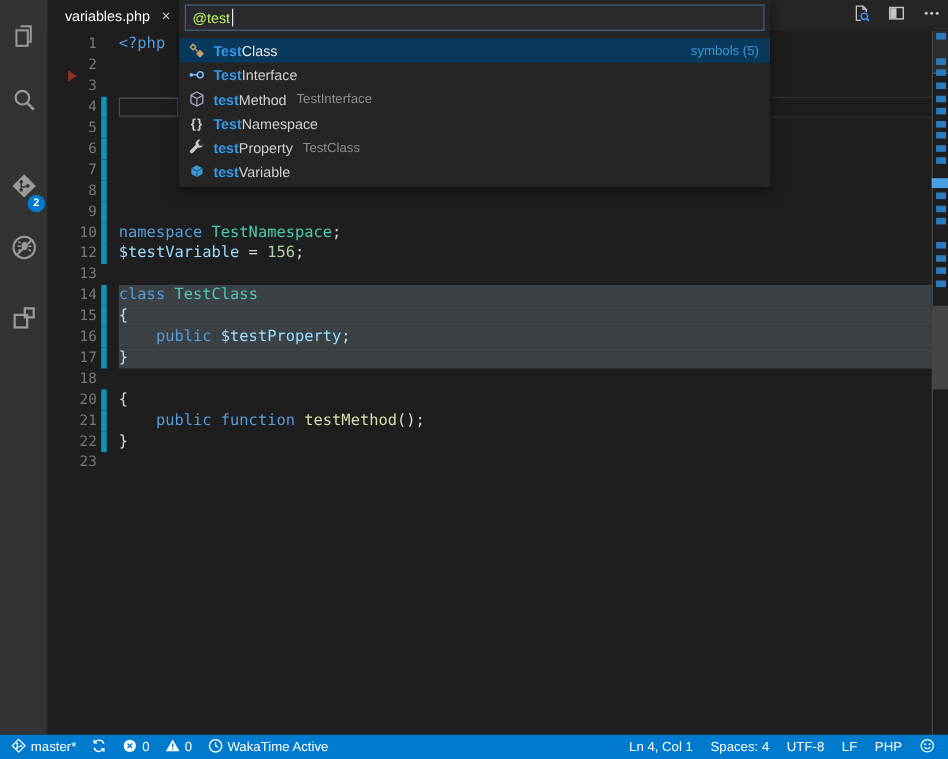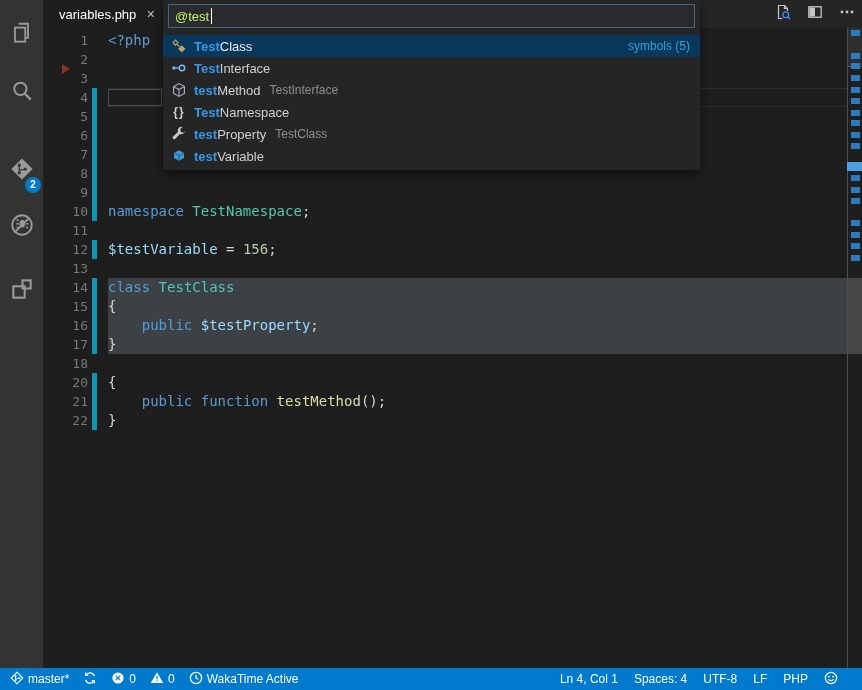--- a/index.html
+++ b/index.html
@@ -70,21 +70,21 @@
   .qo-match{color:var(--match_blue);font-weight:bold;}
   .qo-rest{color:#d0d0d0;}
   .qo-row.selected .qo-rest{color:#eaeaea;}
   .qo-desc{color:#8d8d8d;font-size:12px;margin-left:9px;}
   .qo-group{margin-left:auto;color:#3a9bd5;font-size:12px;}
 
   
   .status-bar{position:absolute;left:0;bottom:0;width:100%;height:22px;background:var(--status_bar_bg);
               display:flex;align-items:center;font-size:12px;color:#ffffff;z-index:6;}
   .sb-left{display:flex;align-items:center;gap:14px;padding-left:10px;}
-  .sb-right{display:flex;align-items:center;gap:16px;margin-left:auto;padding-right:24px;}
+  .sb-right{display:flex;align-items:center;gap:16px;margin-left:auto;padding-right:12px;}
   .sb-item{display:flex;align-items:center;gap:4px;cursor:pointer;white-space:nowrap;}
   .sb-item svg{width:14px;height:14px;}
 </style>
 </head>
 <body>
 
 <div class="window">
 
   <div class="activity-bar" id="activity-bar">
       <div class="ab-item">
@@ -203,25 +203,20 @@
             <span class="ln">9</span>
             <span class="bar-col modified"></span>
             <span class="code"></span>
           </div>
           <div class="code-line">
             <span class="ln">10</span>
             <span class="bar-col modified"></span>
             <span class="code"><span class="tok-kw">namespace</span><span class="tok-pl"> </span><span class="tok-ty">TestNamespace</span><span class="tok-pl">;</span></span>
           </div>
           <div class="code-line">
-            <span class="ln">11</span>
-            <span class="bar-col"></span>
-            <span class="code"></span>
-          </div>
-          <div class="code-line">
             <span class="ln">12</span>
             <span class="bar-col modified"></span>
             <span class="code"><span class="tok-va">$testVariable</span><span class="tok-pl"> = </span><span class="tok-nu">156</span><span class="tok-pl">;</span></span>
           </div>
           <div class="code-line">
             <span class="ln">13</span>
             <span class="bar-col"></span>
             <span class="code"></span>
           </div>
           <div class="code-line hl">
@@ -256,20 +251,25 @@
           </div>
           <div class="code-line">
             <span class="ln">21</span>
             <span class="bar-col modified"></span>
             <span class="code"><span class="tok-pl">    </span><span class="tok-kw">public</span><span class="tok-pl"> </span><span class="tok-kw">function</span><span class="tok-pl"> </span><span class="tok-fn">testMethod</span><span class="tok-pl">();</span></span>
           </div>
           <div class="code-line">
             <span class="ln">22</span>
             <span class="bar-col modified"></span>
             <span class="code"><span class="tok-pl">}</span></span>
+          </div>
+          <div class="code-line">
+            <span class="ln">23</span>
+            <span class="bar-col"></span>
+            <span class="code"></span>
           </div>
         </div>
       <div class="cur-line"></div>
       <div class="cur-box"></div>
       <div class="del-marker"></div>
       <div class="ruler" id="ruler">
           <div class="ruler-slider"></div>
           <div class="ruler-sel" style="top: 250px; height: 76px;"></div>
           <div class="ruler-mark" style="top: 2px;"></div>
           <div class="ruler-mark" style="top: 25px;"></div>

